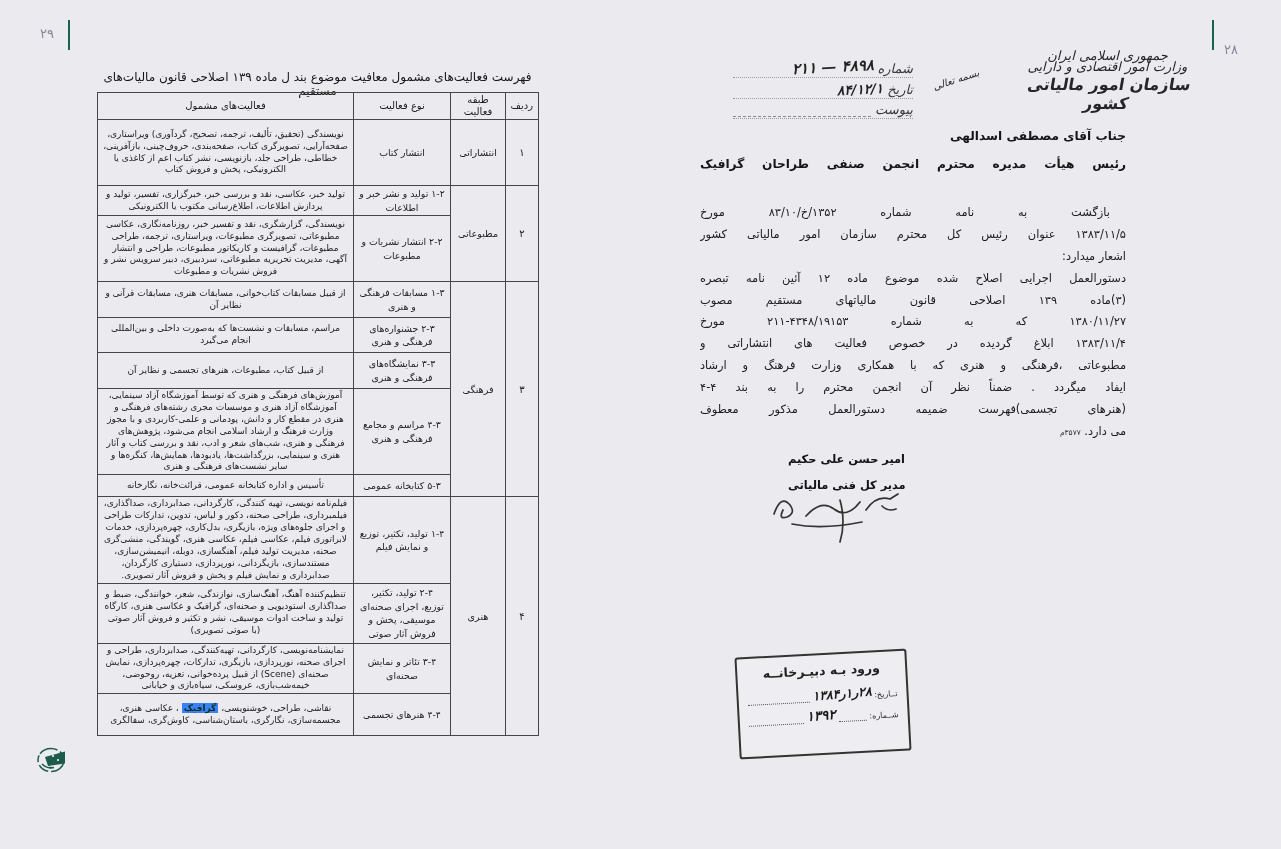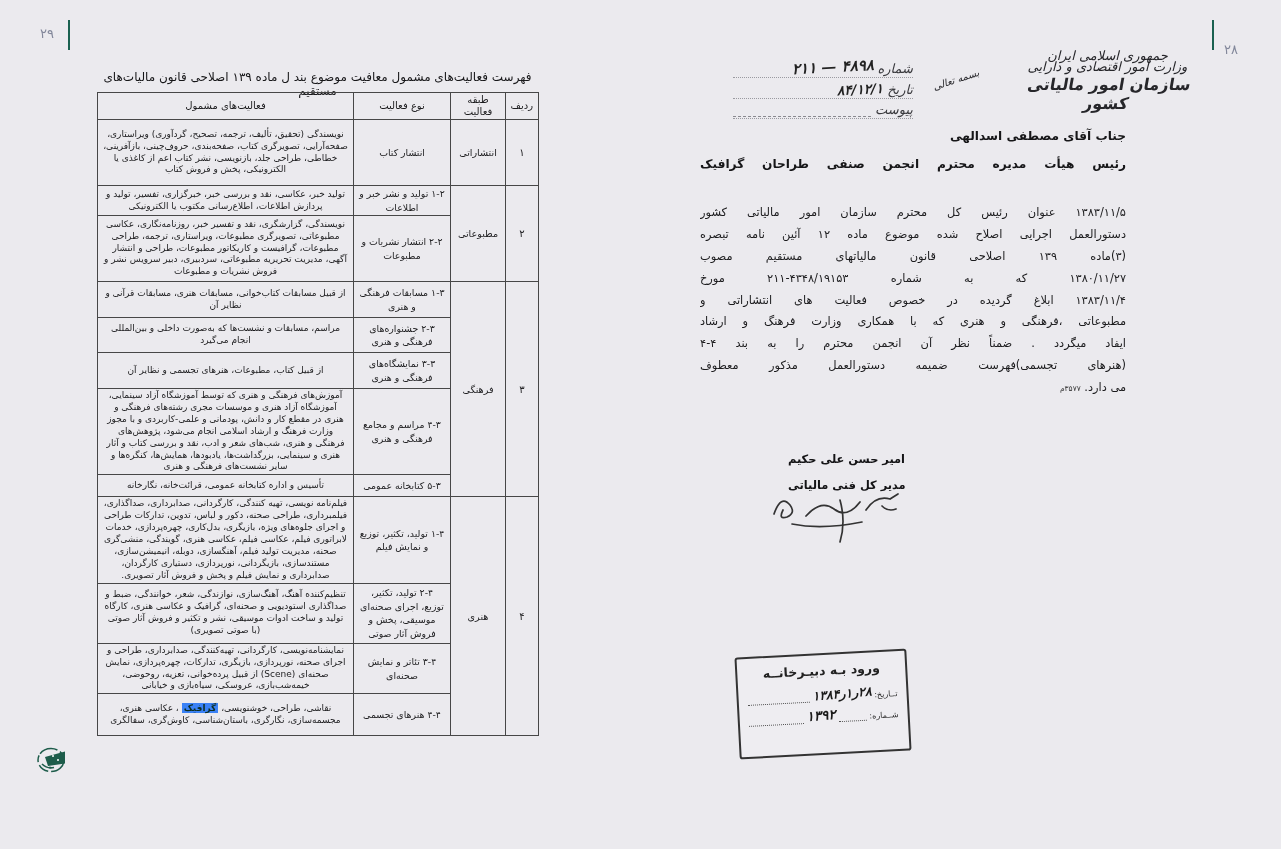--- a/index.html
+++ b/index.html
@@ -202,21 +202,23 @@
       <span class="ref-dots" style="border-bottom:1px dashed #8a8a90;"></span>
     </div>
   </div>
 
   <div class="abs addressee">
     <div class="a-line">جناب آقای مصطفی اسدالهی</div>
     <div class="a-line a-spread">رئیس هیأت مدیره محترم انجمن صنفی طراحان گرافیک</div>
   </div>
 
   <div class="abs body-text">
+    <div class="bl indent">بازگشت به نامه شماره ۱۳۵۲/خ/۸۳/۱۰ مورخ</div>
     <div class="bl">۱۳۸۳/۱۱/۵ عنوان رئیس کل محترم سازمان امور مالیاتی کشور</div>
+    <div class="bl right">اشعار میدارد:</div>
     <div class="bl">دستورالعمل اجرایی اصلاح شده موضوع ماده ۱۲ آئین نامه تبصره</div>
     <div class="bl">(۳)ماده ۱۳۹ اصلاحی قانون مالیاتهای مستقیم مصوب</div>
     <div class="bl"><span>۱۳۸۰/۱۱/۲۷ که به شماره</span> <span class="ltrnum" dir="ltr">۲۱۱-۴۳۴۸/۱۹۱۵۳</span> <span>مورخ</span></div>
     <div class="bl">۱۳۸۳/۱۱/۴ ابلاغ گردیده در خصوص فعالیت های انتشاراتی و</div>
     <div class="bl">مطبوعاتی ،فرهنگی و هنری که با همکاری وزارت فرهنگ و ارشاد</div>
     <div class="bl">ایفاد میگردد . ضمناً نظر آن انجمن محترم را به بند ۴-۴</div>
     <div class="bl">(هنرهای تجسمی)فهرست ضمیمه دستورالعمل مذکور معطوف</div>
     <div class="bl right"><span>می دارد.</span> <span class="tiny-note">۳۵۷۷م</span></div>
   </div>
 

